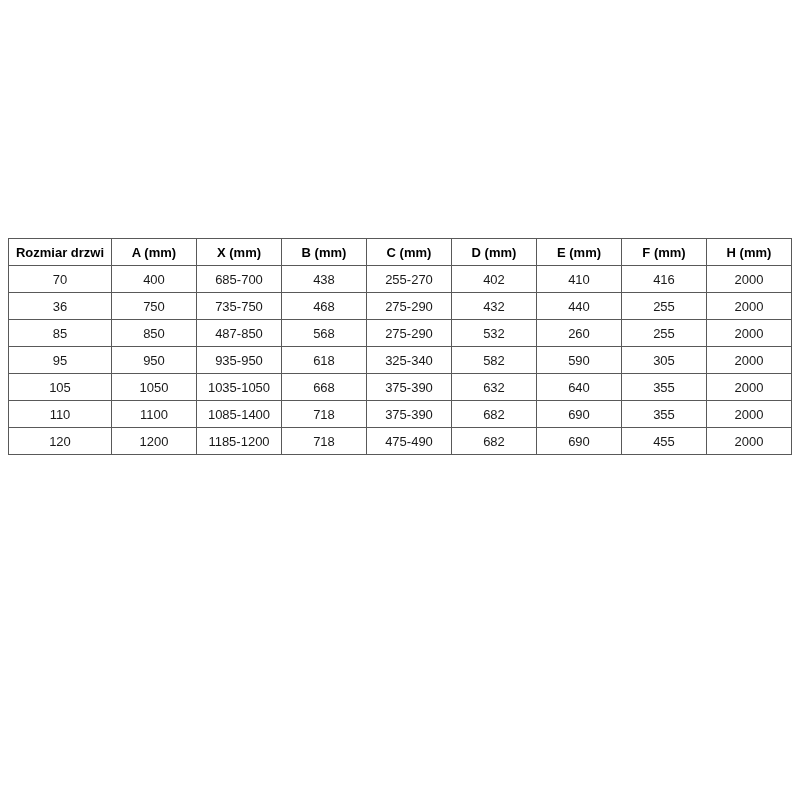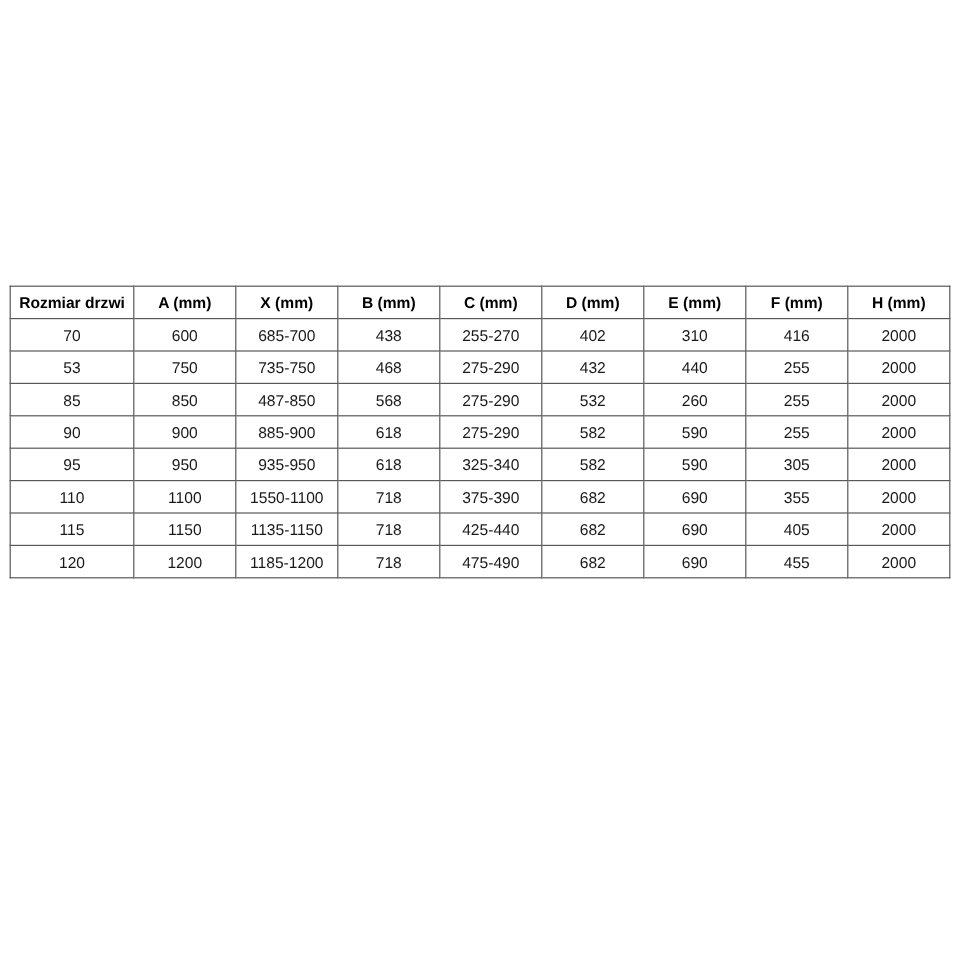--- a/index.html
+++ b/index.html
@@ -65,31 +65,31 @@
           <th>C (mm)</th>
           <th>D (mm)</th>
           <th>E (mm)</th>
           <th>F (mm)</th>
           <th>H (mm)</th>
         </tr>
     </thead>
     <tbody>
         <tr>
           <td>70</td>
-          <td>600</td>
+          <td>400</td>
           <td>685-700</td>
           <td>438</td>
           <td>255-270</td>
           <td>402</td>
-          <td>310</td>
+          <td>410</td>
           <td>416</td>
           <td>2000</td>
         </tr>
         <tr>
-          <td>53</td>
+          <td>36</td>
           <td>750</td>
           <td>735-750</td>
           <td>468</td>
           <td>275-290</td>
           <td>432</td>
           <td>440</td>
           <td>255</td>
           <td>2000</td>
         </tr>
         <tr>
@@ -97,61 +97,50 @@
           <td>850</td>
           <td>487-850</td>
           <td>568</td>
           <td>275-290</td>
           <td>532</td>
           <td>260</td>
           <td>255</td>
           <td>2000</td>
         </tr>
         <tr>
-          <td>90</td>
-          <td>900</td>
-          <td>885-900</td>
-          <td>618</td>
-          <td>275-290</td>
-          <td>582</td>
-          <td>590</td>
-          <td>255</td>
-          <td>2000</td>
-        </tr>
-        <tr>
           <td>95</td>
           <td>950</td>
           <td>935-950</td>
           <td>618</td>
           <td>325-340</td>
           <td>582</td>
           <td>590</td>
           <td>305</td>
           <td>2000</td>
         </tr>
         <tr>
+          <td>105</td>
+          <td>1050</td>
+          <td>1035-1050</td>
+          <td>668</td>
+          <td>375-390</td>
+          <td>632</td>
+          <td>640</td>
+          <td>355</td>
+          <td>2000</td>
+        </tr>
+        <tr>
           <td>110</td>
           <td>1100</td>
-          <td>1550-1100</td>
+          <td>1085-1400</td>
           <td>718</td>
           <td>375-390</td>
           <td>682</td>
           <td>690</td>
           <td>355</td>
-          <td>2000</td>
-        </tr>
-        <tr>
-          <td>115</td>
-          <td>1150</td>
-          <td>1135-1150</td>
-          <td>718</td>
-          <td>425-440</td>
-          <td>682</td>
-          <td>690</td>
-          <td>405</td>
           <td>2000</td>
         </tr>
         <tr>
           <td>120</td>
           <td>1200</td>
           <td>1185-1200</td>
           <td>718</td>
           <td>475-490</td>
           <td>682</td>
           <td>690</td>

